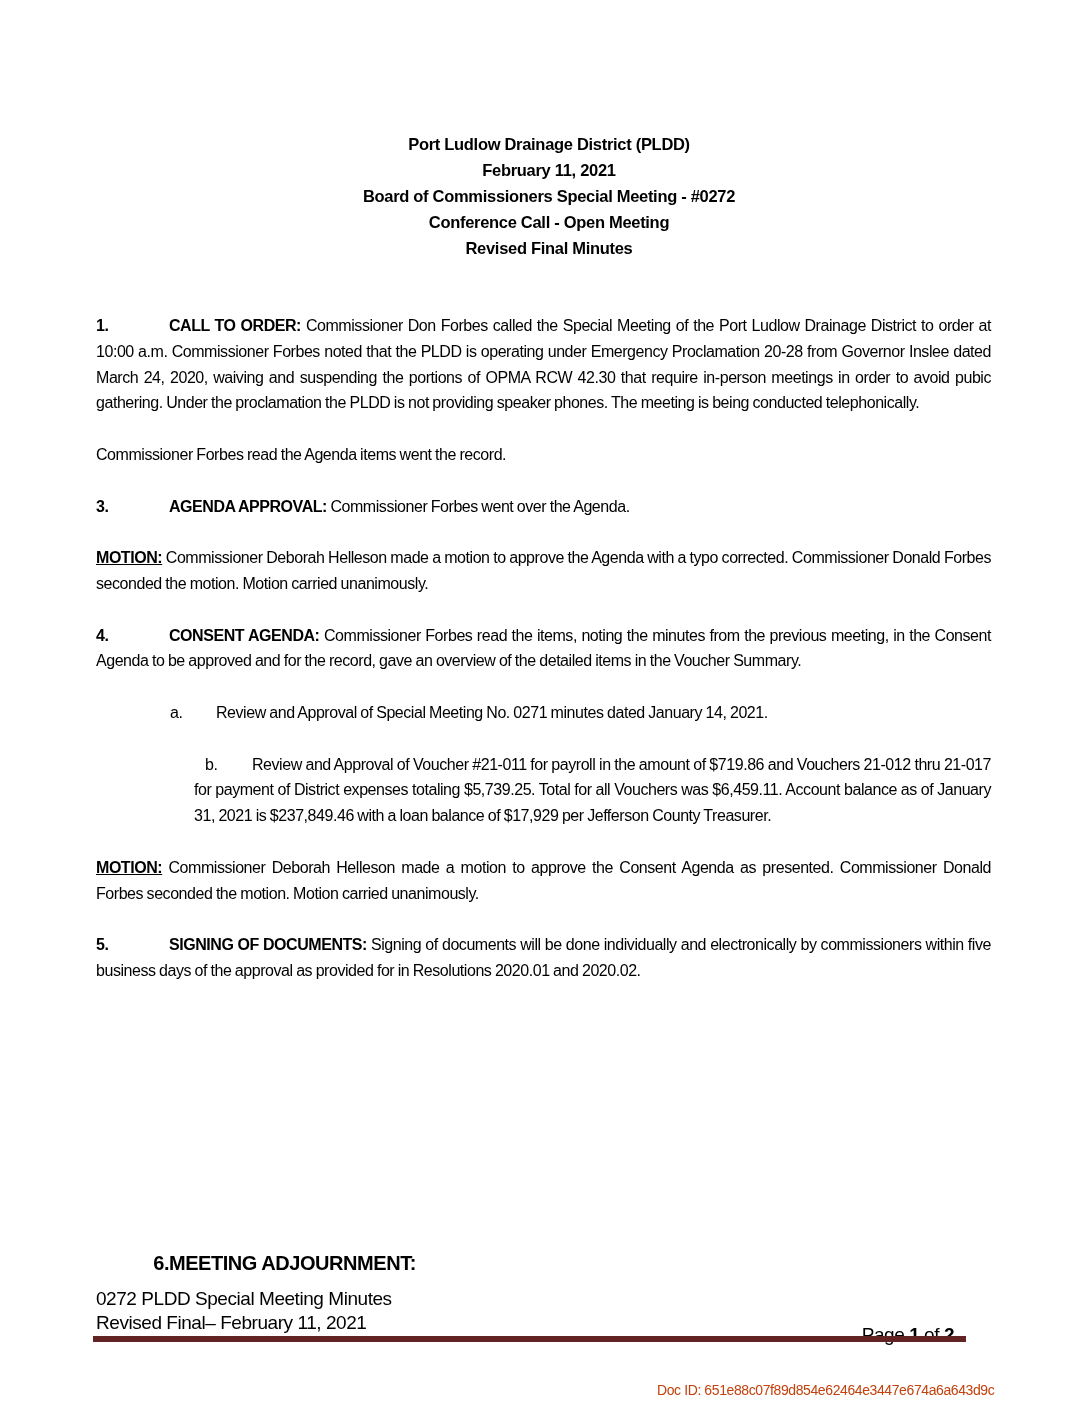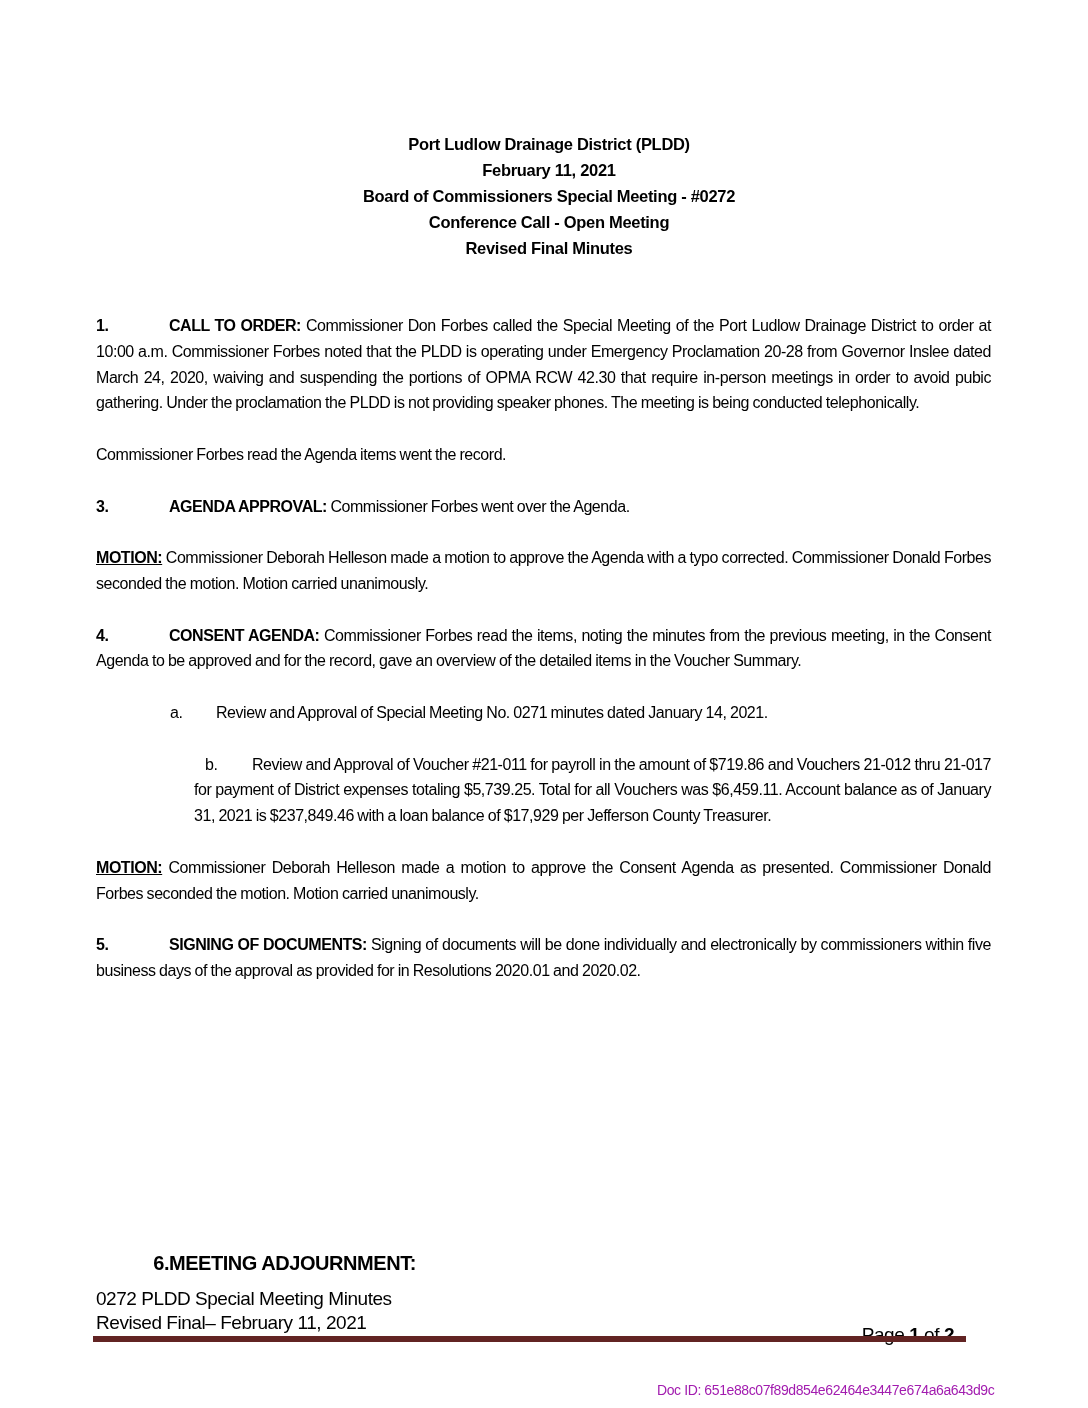--- a/index.html
+++ b/index.html
@@ -24,21 +24,21 @@
     .sub.a { margin-left: 62px; }
     .adjourn { position: absolute; left: 96px; top: 1252px; font-size: 20px; letter-spacing: -0.45px; text-align: right; }
     .adjourn .num { width: 73px; }
     .footer { position: absolute; left: 96px; top: 1287px; width: 870px; font-size: 19px;
               line-height: 24px; letter-spacing: -0.45px; }
     .footer-row { display: flex; justify-content: space-between; }
     .footer .page-num { padding-right: 12px; margin-top: 12px; }
     .footer .page-num b { font-weight: bold; }
     .rule { position: absolute; left: 93px; top: 1336px; width: 873px; height: 6px; background: #622423; }
     .docid { position: absolute; left: 657px; top: 1382px; font-family: "Liberation Sans", sans-serif;
-             font-size: 14px; letter-spacing: -0.4px; color: #a21caf; white-space: nowrap; }
+             font-size: 14px; letter-spacing: -0.4px; color: #c2410c; white-space: nowrap; }
   </style>
 </head>
 <body>
 
 <div class="page">
 
   <div class="header">
     <div>Port Ludlow Drainage District (PLDD)</div>
     <div>February 11, 2021</div>
     <div>Board of Commissioners Special Meeting - #0272</div>

